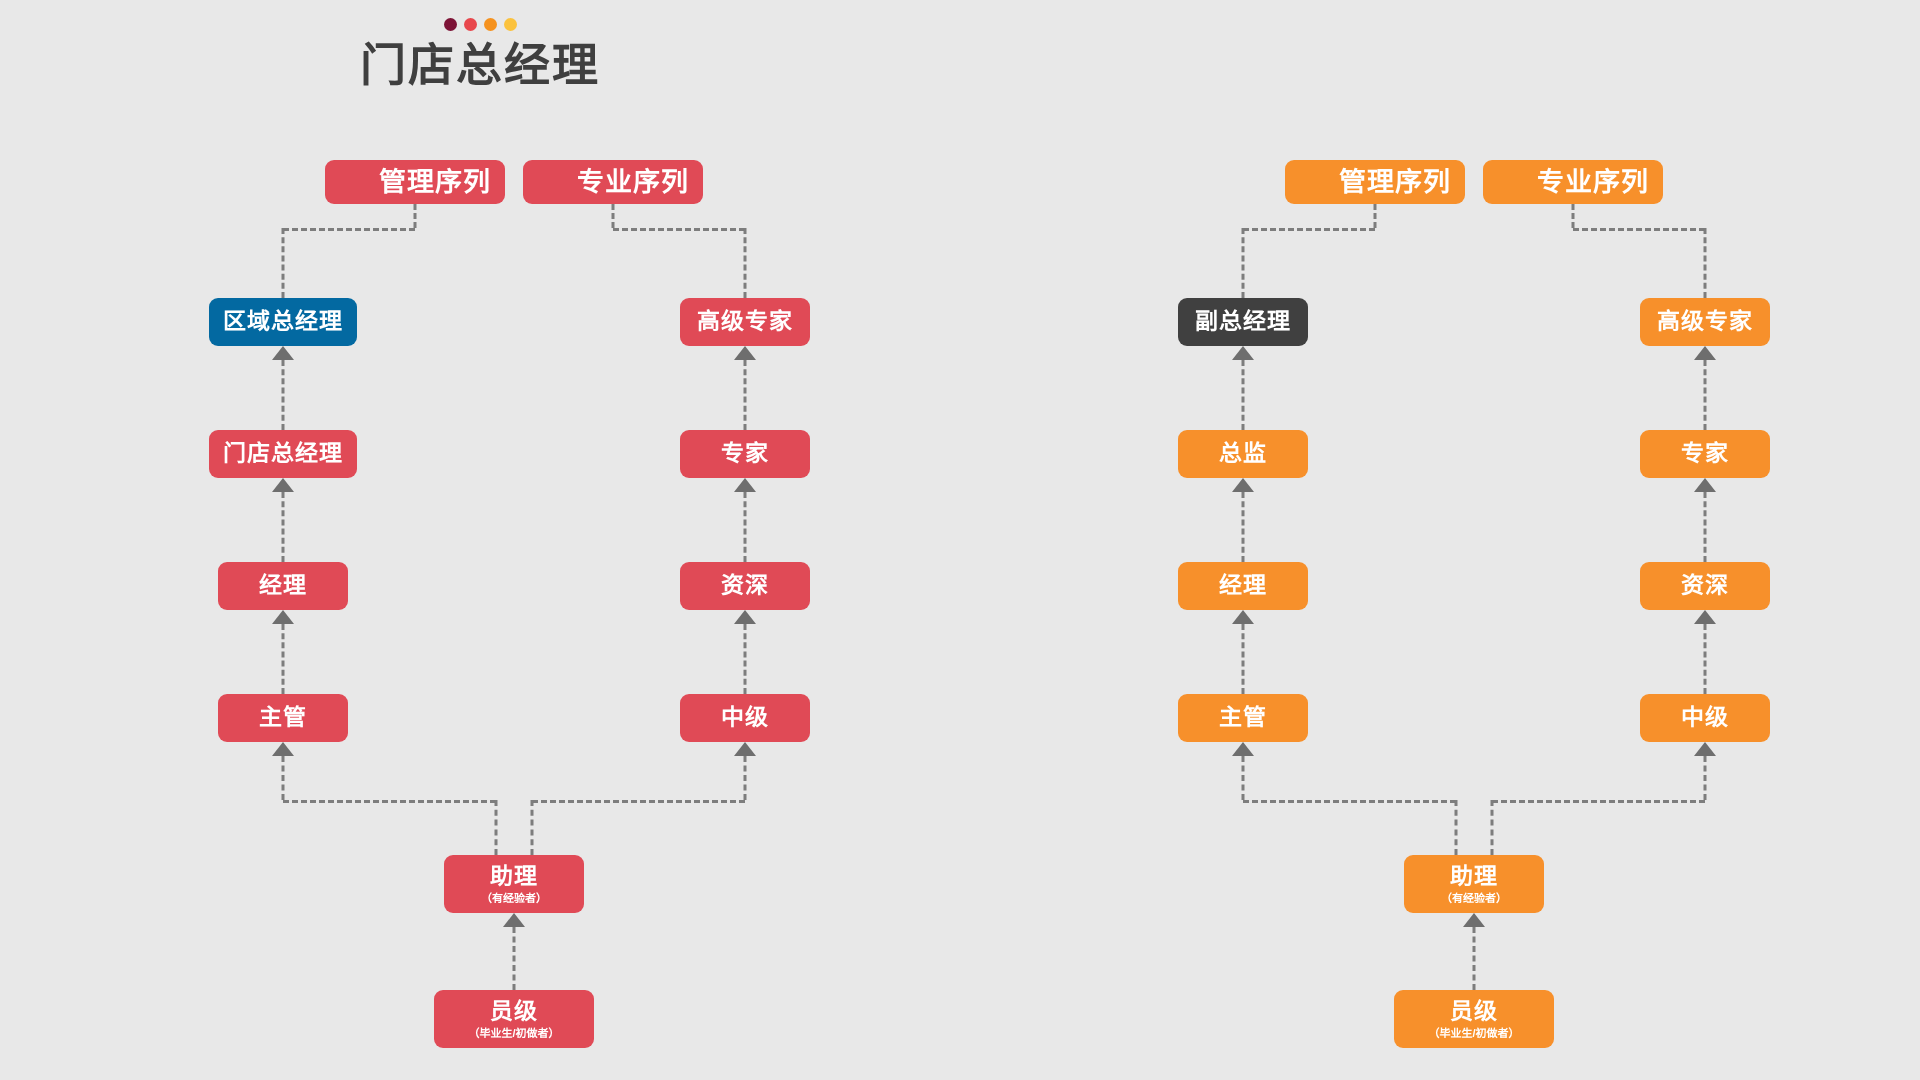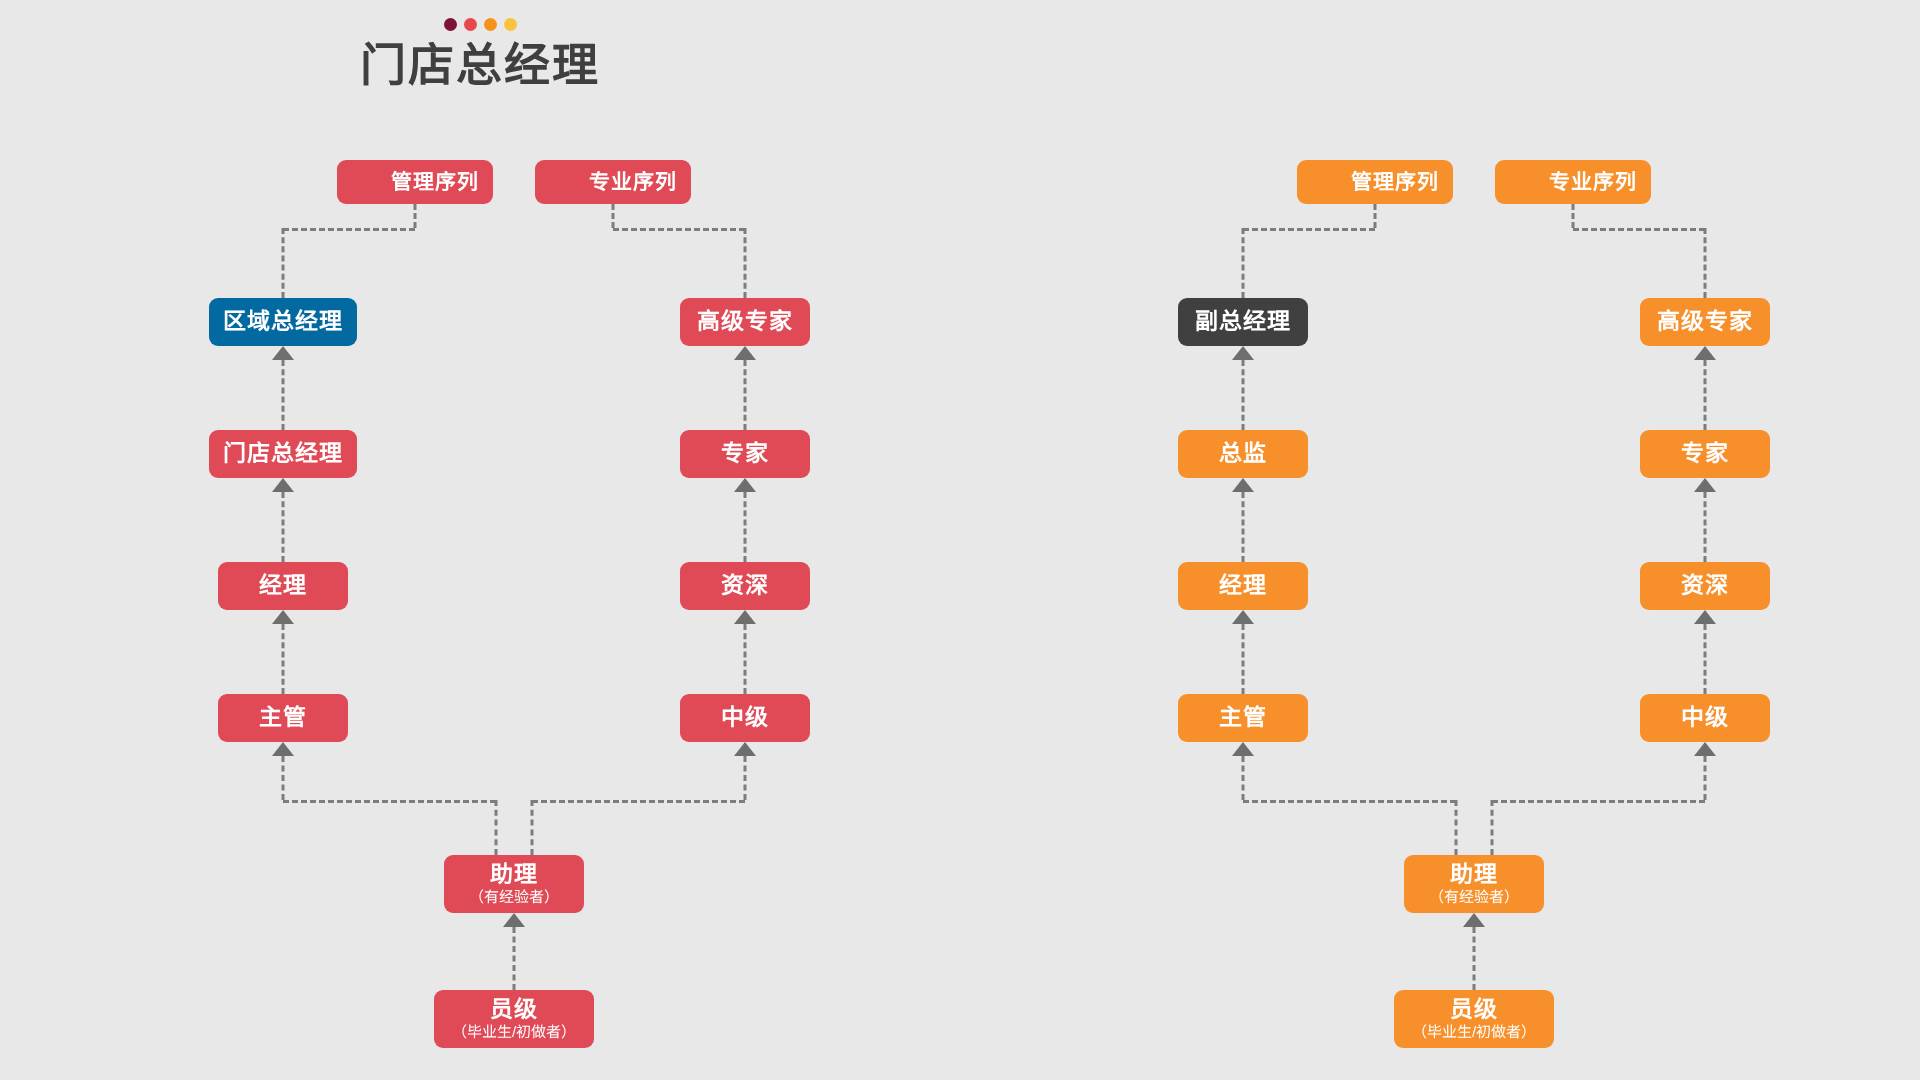--- a/index.html
+++ b/index.html
@@ -73,27 +73,27 @@
     align-items: center;
     justify-content: center;
     text-align: center;
     font-weight: bold;
     line-height: 1.12;
     transform: translateX(-50%);
     padding: 0 14px;
     white-space: nowrap;
   }
   .node .main-label { font-size: 23px; letter-spacing: 1px; }
-  .node .sub-label  { font-size: 15px; font-weight: normal; margin-top: 2px; letter-spacing: 0px; }
+  .node .sub-label  { font-size: 11px; font-weight: bold; margin-top: 2px; letter-spacing: 0px; }
 
   .node.seq {
     height: 44px;
     font-size: 21px;
   }
-  .node.seq .main-label { font-size: 21px; margin-left: 40px; }
+  .node.seq .main-label { font-size: 27px; margin-left: 40px; }
 
   .node.rank  { height: 48px; }
   .node.dual  { height: 58px; }
 
   
   .vline {
     position: absolute;
     width: 0;
     border-left: 3px dashed #7d7d7d;
     transform: translateX(-1.5px);

